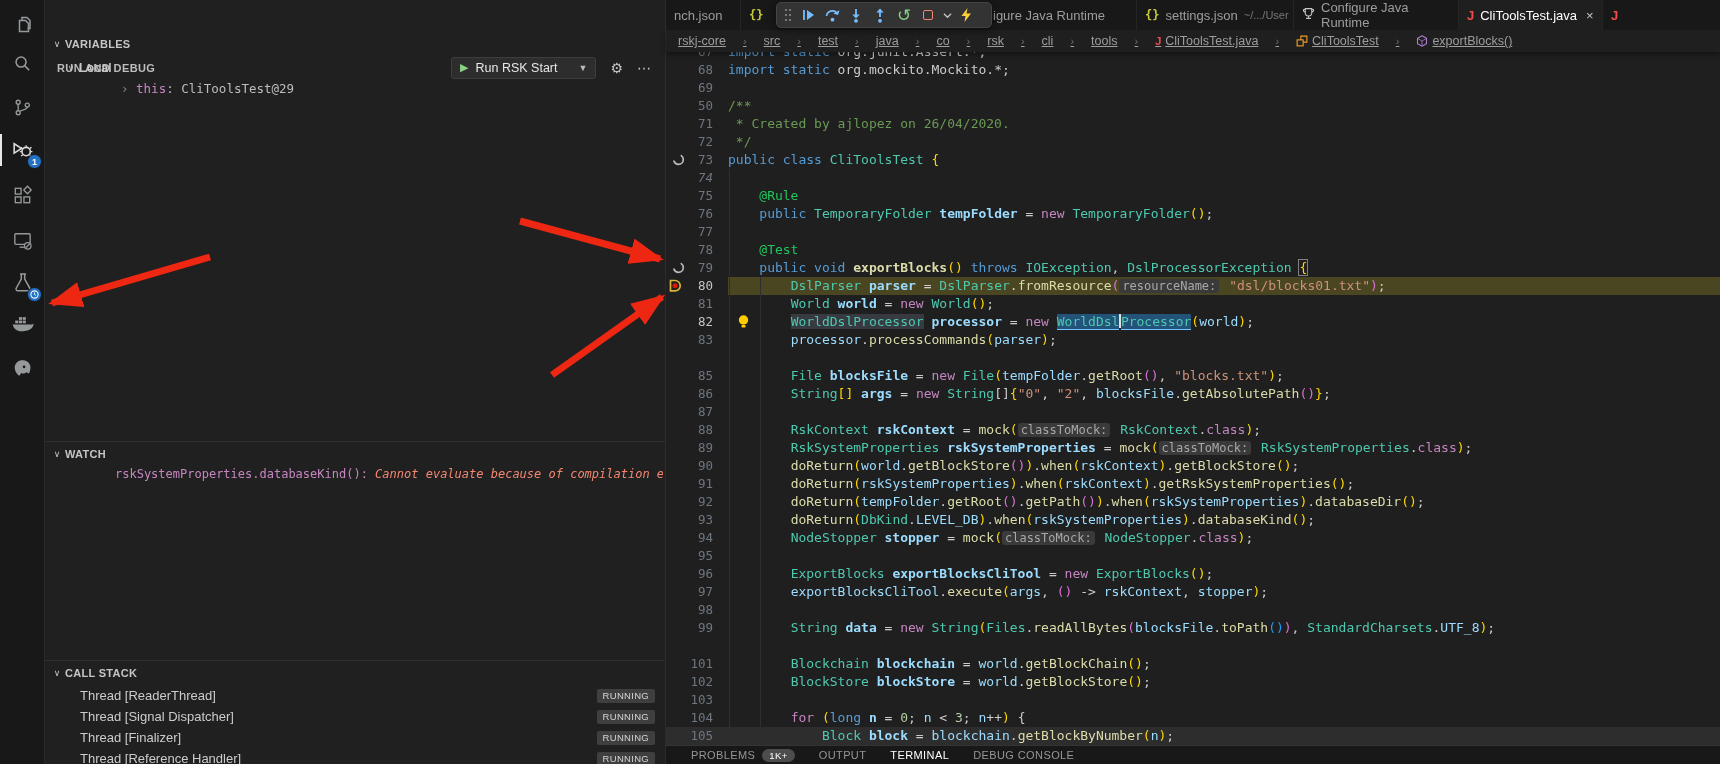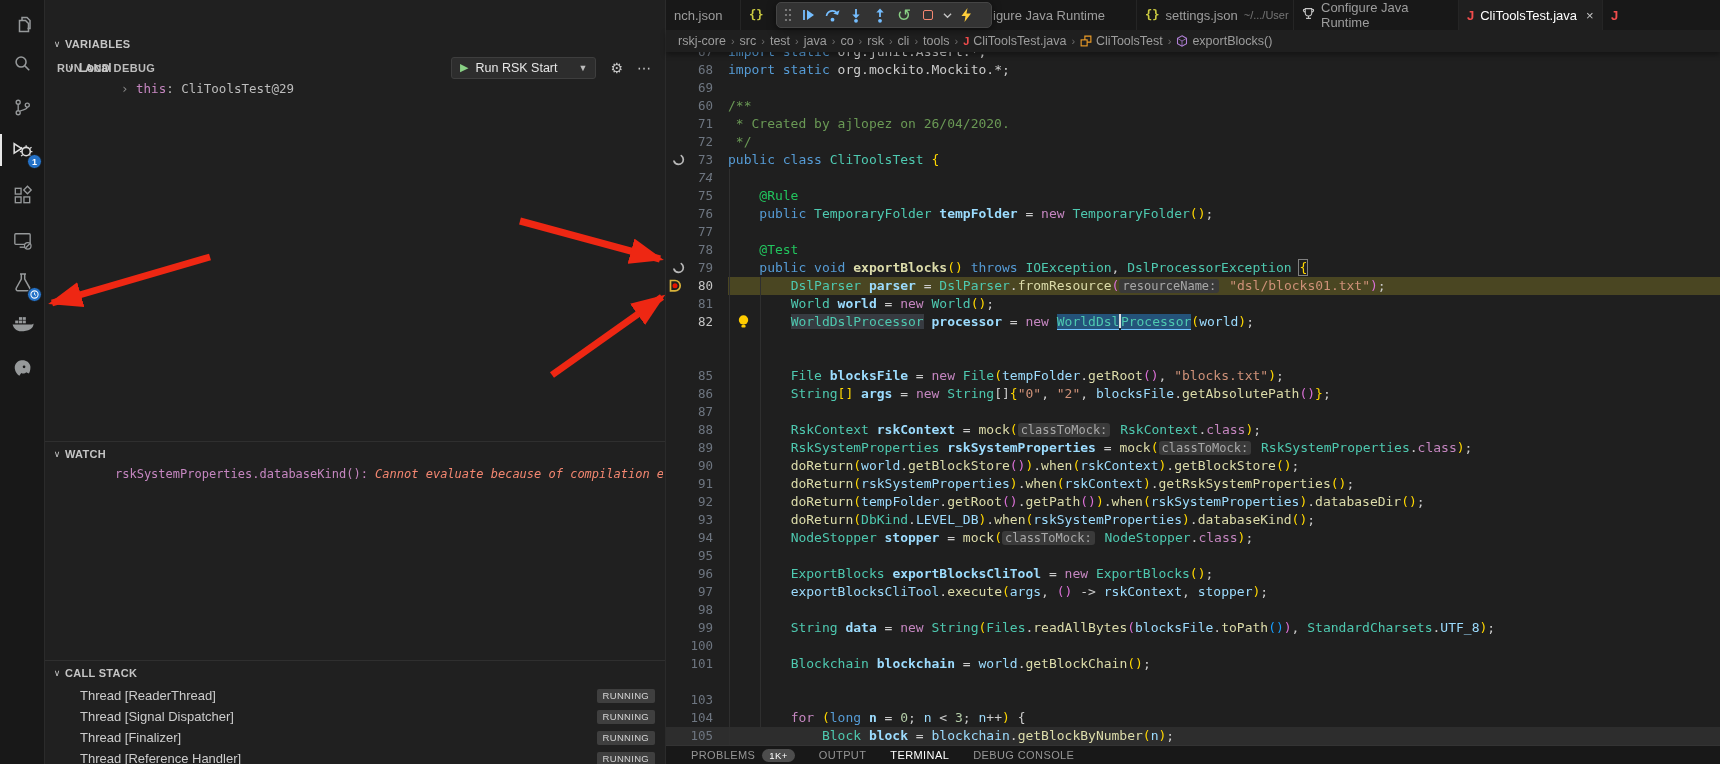--- a/index.html
+++ b/index.html
@@ -72,22 +72,22 @@
                  border:1px solid #454545; border-radius:5px; box-shadow:0 2px 8px rgba(0,0,0,.5);
                  display:flex; align-items:center; padding:0 4px; gap:2px; z-index:8; }
   .dbtn { width:22px; height:22px; display:flex; align-items:center; justify-content:center; cursor:pointer; }
   .dbtn.grip { cursor:grab; width:14px; }
   .dbtn.chevb { width:12px; }
   .stop-sq { width:10px; height:10px; border:1.5px solid #f48771; border-radius:2px; }
   .restart-g { color:#89d185; font-size:17px; line-height:1; }
 
   
   #breadcrumb { position:absolute; left:0; top:30px; width:100%; height:22px; background:#1f1f1f;
-                display:flex; align-items:center; padding-left:12px; gap:4px; font-size:12.5px;
-                color:#9d9d9d; z-index:2; box-shadow:0 3px 5px rgba(0,0,0,.35); white-space:nowrap; }
+                display:flex; align-items:center; padding-left:12px; gap:16px; font-size:12.5px;
+                color:#9d9d9d; z-index:2; box-shadow:0 3px 5px rgba(0,0,0,.35); white-space:nowrap;text-decoration:underline; }
   #breadcrumb .sep { color:#6e6e6e; font-size:11px; padding:0 1px; }
   #breadcrumb .bc { cursor:pointer; display:flex; align-items:center; gap:4px; }
   #breadcrumb .ticon.java { font-size:11px; }
 
   
   #code { position:absolute; left:0; top:0; width:100%; height:745px; overflow:hidden; z-index:1; }
   .crow { position:absolute; left:0; width:100%; height:18px; }
   .crow .bgfill { position:absolute; left:62px; right:0; top:0; bottom:0; background:#4a4622; }
   .crow.dimbg { background:#2d2d2d; }
   .glyph { position:absolute; left:2px; top:1px; width:18px; height:16px; cursor:pointer; }
@@ -417,21 +417,21 @@
         </div>
         <div class="crow" style="top: 61px;">
           <div class="lnum">68</div>
           <div class="ltext"><span class="tk-k">import</span><span class="tk-d"> </span><span class="tk-k">static</span><span class="tk-d"> org.mockito.Mockito.*;</span></div>
         </div>
         <div class="crow" style="top: 79px;">
           <div class="lnum">69</div>
           <div class="ltext"></div>
         </div>
         <div class="crow" style="top: 97px;">
-          <div class="lnum">60</div>
+          <div class="lnum">50</div>
           <div class="ltext"><span class="tk-cm">/**</span></div>
         </div>
         <div class="crow" style="top: 115px;">
           <div class="lnum">71</div>
           <div class="ltext"><span class="tk-cm"> * Created by ajlopez on 26/04/2020.</span></div>
         </div>
         <div class="crow" style="top: 133px;">
           <div class="lnum">72</div>
           <div class="ltext"><span class="tk-cm"> */</span></div>
         </div>
@@ -483,20 +483,24 @@
           <div class="ltext"><span class="tk-d">        </span><span class="tk-t">World</span><span class="tk-d"> </span><span class="tk-vb">world</span><span class="tk-d"> = </span><span class="tk-c">new</span><span class="tk-d"> </span><span class="tk-t">World</span><span class="tk-p1">()</span><span class="tk-d">;</span></div>
         </div>
         <div class="crow" style="top: 313px;">
           <div class="glyph" style="left: 71px;"><svg width="13" height="15" viewBox="0 0 13 15">
               <circle cx="6.5" cy="6" r="4.7" fill="#ffcc00"></circle>
               <rect x="4.4" y="11" width="4.2" height="2.4" rx="1" fill="#ffcc00"></rect>
             </svg></div>
           <div class="lnum bright">82</div>
           <div class="ltext"><span class="tk-d">        </span><span class="tk-selg">WorldDslProcessor</span><span class="tk-d"> </span><span class="tk-vb">processor</span><span class="tk-d"> = </span><span class="tk-c">new</span><span class="tk-d"> </span><span class="tk-selb">WorldDsl</span><span class="caret"></span><span class="tk-selb">Processor</span><span class="tk-p1">(</span><span class="tk-v">world</span><span class="tk-p1">)</span><span class="tk-d">;</span></div>
         </div>
+        <div class="crow" style="top: 331px;">
+          <div class="lnum">83</div>
+          <div class="ltext"><span class="tk-d">        </span><span class="tk-v">processor</span><span class="tk-d">.</span><span class="tk-m">processCommands</span><span class="tk-p1">(</span><span class="tk-v">parser</span><span class="tk-p1">)</span><span class="tk-d">;</span></div>
+        </div>
         <div class="crow" style="top: 367px;">
           <div class="lnum">85</div>
           <div class="ltext"><span class="tk-d">        </span><span class="tk-t">File</span><span class="tk-d"> </span><span class="tk-vb">blocksFile</span><span class="tk-d"> = </span><span class="tk-c">new</span><span class="tk-d"> </span><span class="tk-t">File</span><span class="tk-p1">(</span><span class="tk-v">tempFolder</span><span class="tk-d">.</span><span class="tk-m">getRoot</span><span class="tk-p2">()</span><span class="tk-d">, </span><span class="tk-s">"blocks.txt"</span><span class="tk-p1">)</span><span class="tk-d">;</span></div>
         </div>
         <div class="crow" style="top: 385px;">
           <div class="lnum">86</div>
           <div class="ltext"><span class="tk-d">        </span><span class="tk-t">String</span><span class="tk-p1">[]</span><span class="tk-d"> </span><span class="tk-vb">args</span><span class="tk-d"> = </span><span class="tk-c">new</span><span class="tk-d"> </span><span class="tk-t">String</span><span class="tk-d">[]</span><span class="tk-p1">{</span><span class="tk-s">"0"</span><span class="tk-d">, </span><span class="tk-s">"2"</span><span class="tk-d">, </span><span class="tk-v">blocksFile</span><span class="tk-d">.</span><span class="tk-m">getAbsolutePath</span><span class="tk-p2">()</span><span class="tk-p1">}</span><span class="tk-d">;</span></div>
         </div>
         <div class="crow" style="top: 403px;">
           <div class="lnum">87</div>
@@ -543,27 +547,27 @@
           <div class="ltext"><span class="tk-d">        </span><span class="tk-v">exportBlocksCliTool</span><span class="tk-d">.</span><span class="tk-m">execute</span><span class="tk-p1">(</span><span class="tk-v">args</span><span class="tk-d">, </span><span class="tk-p2">()</span><span class="tk-d"> -&gt; </span><span class="tk-v">rskContext</span><span class="tk-d">, </span><span class="tk-v">stopper</span><span class="tk-p1">)</span><span class="tk-d">;</span></div>
         </div>
         <div class="crow" style="top: 601px;">
           <div class="lnum">98</div>
           <div class="ltext"></div>
         </div>
         <div class="crow" style="top: 619px;">
           <div class="lnum">99</div>
           <div class="ltext"><span class="tk-d">        </span><span class="tk-t">String</span><span class="tk-d"> </span><span class="tk-vb">data</span><span class="tk-d"> = </span><span class="tk-c">new</span><span class="tk-d"> </span><span class="tk-t">String</span><span class="tk-p1">(</span><span class="tk-t">Files</span><span class="tk-d">.</span><span class="tk-m">readAllBytes</span><span class="tk-p2">(</span><span class="tk-v">blocksFile</span><span class="tk-d">.</span><span class="tk-m">toPath</span><span class="tk-p3">()</span><span class="tk-p2">)</span><span class="tk-d">, </span><span class="tk-t">StandardCharsets</span><span class="tk-d">.</span><span class="tk-v">UTF_8</span><span class="tk-p1">)</span><span class="tk-d">;</span></div>
         </div>
-        <div class="crow" style="top: 637px;">
-          <div class="lnum">100</div>
-          <div class="ltext"></div>
-        </div>
         <div class="crow" style="top: 655px;">
           <div class="lnum">101</div>
           <div class="ltext"><span class="tk-d">        </span><span class="tk-t">Blockchain</span><span class="tk-d"> </span><span class="tk-vb">blockchain</span><span class="tk-d"> = </span><span class="tk-v">world</span><span class="tk-d">.</span><span class="tk-m">getBlockChain</span><span class="tk-p1">()</span><span class="tk-d">;</span></div>
+        </div>
+        <div class="crow" style="top: 673px;">
+          <div class="lnum">102</div>
+          <div class="ltext"><span class="tk-d">        </span><span class="tk-t">BlockStore</span><span class="tk-d"> </span><span class="tk-vb">blockStore</span><span class="tk-d"> = </span><span class="tk-v">world</span><span class="tk-d">.</span><span class="tk-m">getBlockStore</span><span class="tk-p1">()</span><span class="tk-d">;</span></div>
         </div>
         <div class="crow" style="top: 691px;">
           <div class="lnum">103</div>
           <div class="ltext"></div>
         </div>
         <div class="crow" style="top: 709px;">
           <div class="lnum">104</div>
           <div class="ltext"><span class="tk-d">        </span><span class="tk-c">for</span><span class="tk-d"> </span><span class="tk-p1">(</span><span class="tk-k">long</span><span class="tk-d"> </span><span class="tk-vb">n</span><span class="tk-d"> = </span><span class="tk-n">0</span><span class="tk-d">; </span><span class="tk-v">n</span><span class="tk-d"> &lt; </span><span class="tk-n">3</span><span class="tk-d">; </span><span class="tk-v">n</span><span class="tk-d">++</span><span class="tk-p1">)</span><span class="tk-d"> {</span></div>
         </div>
         <div class="crow dimbg" style="top: 727px;">

